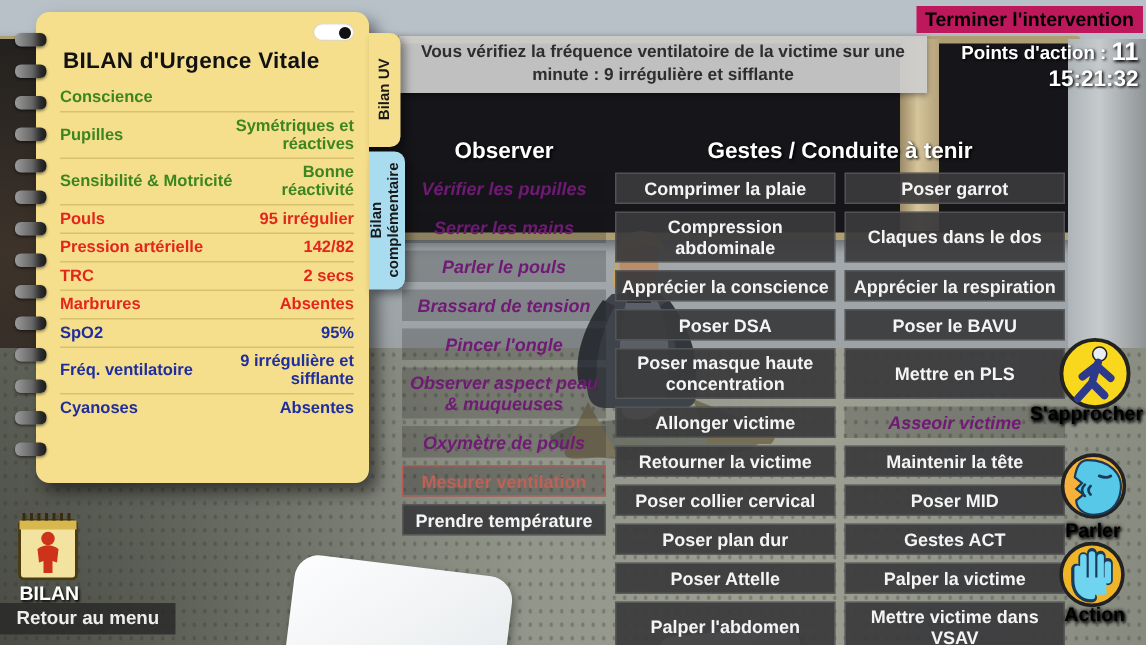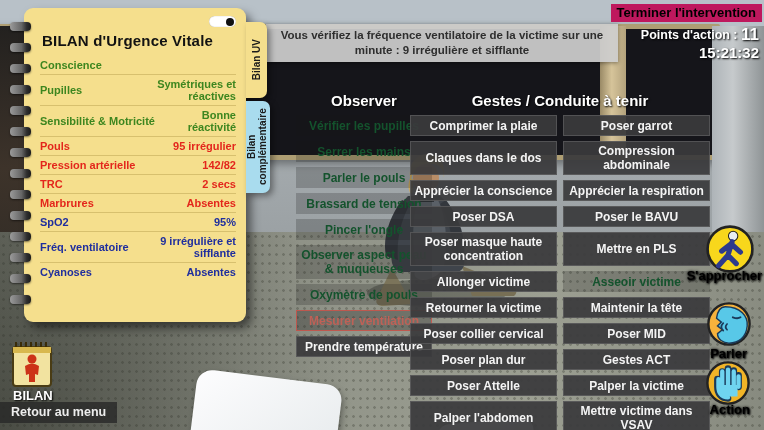--- a/index.html
+++ b/index.html
@@ -69,28 +69,28 @@
     font-size:13px;font-weight:bold;padding:1px 6px 2px;cursor:pointer;}
   .points{position:absolute;top:25px;right:5px;color:#fff;font-weight:bold;z-index:11;
     text-shadow:1px 1px 2px #000;font-size:12.5px;}
   .points .pts-num{font-size:17px;vertical-align:-1px;}
   .timer{position:absolute;top:44px;right:5px;color:#fff;font-weight:bold;font-size:15px;
     text-shadow:1px 1px 2px #000;z-index:11;}
 
   
   .col-header{font-size:15px;font-weight:bold;color:#fff;text-align:center;
     text-shadow:1px 1px 2px #000;margin-bottom:6px;}
-  .observer{position:absolute;left:268px;top:92px;width:136px;z-index:6;margin-left:28px;}
+  .observer{position:absolute;left:268px;top:92px;width:136px;z-index:6;}
   .observer .abtn{margin-bottom:5px;}
   .gestes{position:absolute;left:410px;top:92px;width:300px;z-index:6;}
   .gestes-grid{display:grid;grid-template-columns:147px 147px;column-gap:6px;row-gap:5px;}
   .abtn{display:flex;align-items:center;justify-content:center;text-align:center;
     min-height:15px;padding:2px 3px;font-size:12px;font-weight:bold;line-height:14px;cursor:pointer;}
   .abtn.available{background:rgba(58,58,60,.93);color:#F4F4F4;border:1px solid rgba(135,135,135,.35);}
-  .abtn.used{background:rgba(25,25,25,.22);color:#14532d;border:1px solid transparent;}
+  .abtn.used{background:rgba(25,25,25,.22);color:#701a75;border:1px solid transparent;font-style:italic;}
   .abtn.selected{background:rgba(25,25,25,.30);color:#BE6157;border:1px solid rgba(205,85,75,.85);}
   .abtn.blank{visibility:hidden;}
 
   
   .side-icon{position:absolute;z-index:7;cursor:pointer;}
   .side-label{position:absolute;z-index:7;color:#000000;font-weight:bold;font-size:13px;
     text-shadow:0 0 3px #000,1px 1px 2px #000;white-space:nowrap;}
 
   
   .bilan-btn{position:absolute;left:12px;top:341px;width:40px;height:46px;z-index:7;cursor:pointer;}
@@ -223,22 +223,22 @@
     <div class="abtn used">Oxymètre de pouls</div>
     <div class="abtn selected">Mesurer ventilation</div>
     <div class="abtn available">Prendre température</div>
   </div>
 
   <div class="gestes">
     <div class="col-header">Gestes / Conduite à tenir</div>
     <div class="gestes-grid">
       <div class="abtn available">Comprimer la plaie</div>
       <div class="abtn available">Poser garrot</div>
+      <div class="abtn available">Compression abdominale</div>
       <div class="abtn available">Claques dans le dos</div>
-      <div class="abtn available">Compression abdominale</div>
       <div class="abtn available">Apprécier la conscience</div>
       <div class="abtn available">Apprécier la respiration</div>
       <div class="abtn available">Poser DSA</div>
       <div class="abtn available">Poser le BAVU</div>
       <div class="abtn available">Poser masque haute concentration</div>
       <div class="abtn available">Mettre en PLS</div>
       <div class="abtn available">Allonger victime</div>
       <div class="abtn used">Asseoir victime</div>
       <div class="abtn available">Retourner la victime</div>
       <div class="abtn available">Maintenir la tête</div>

